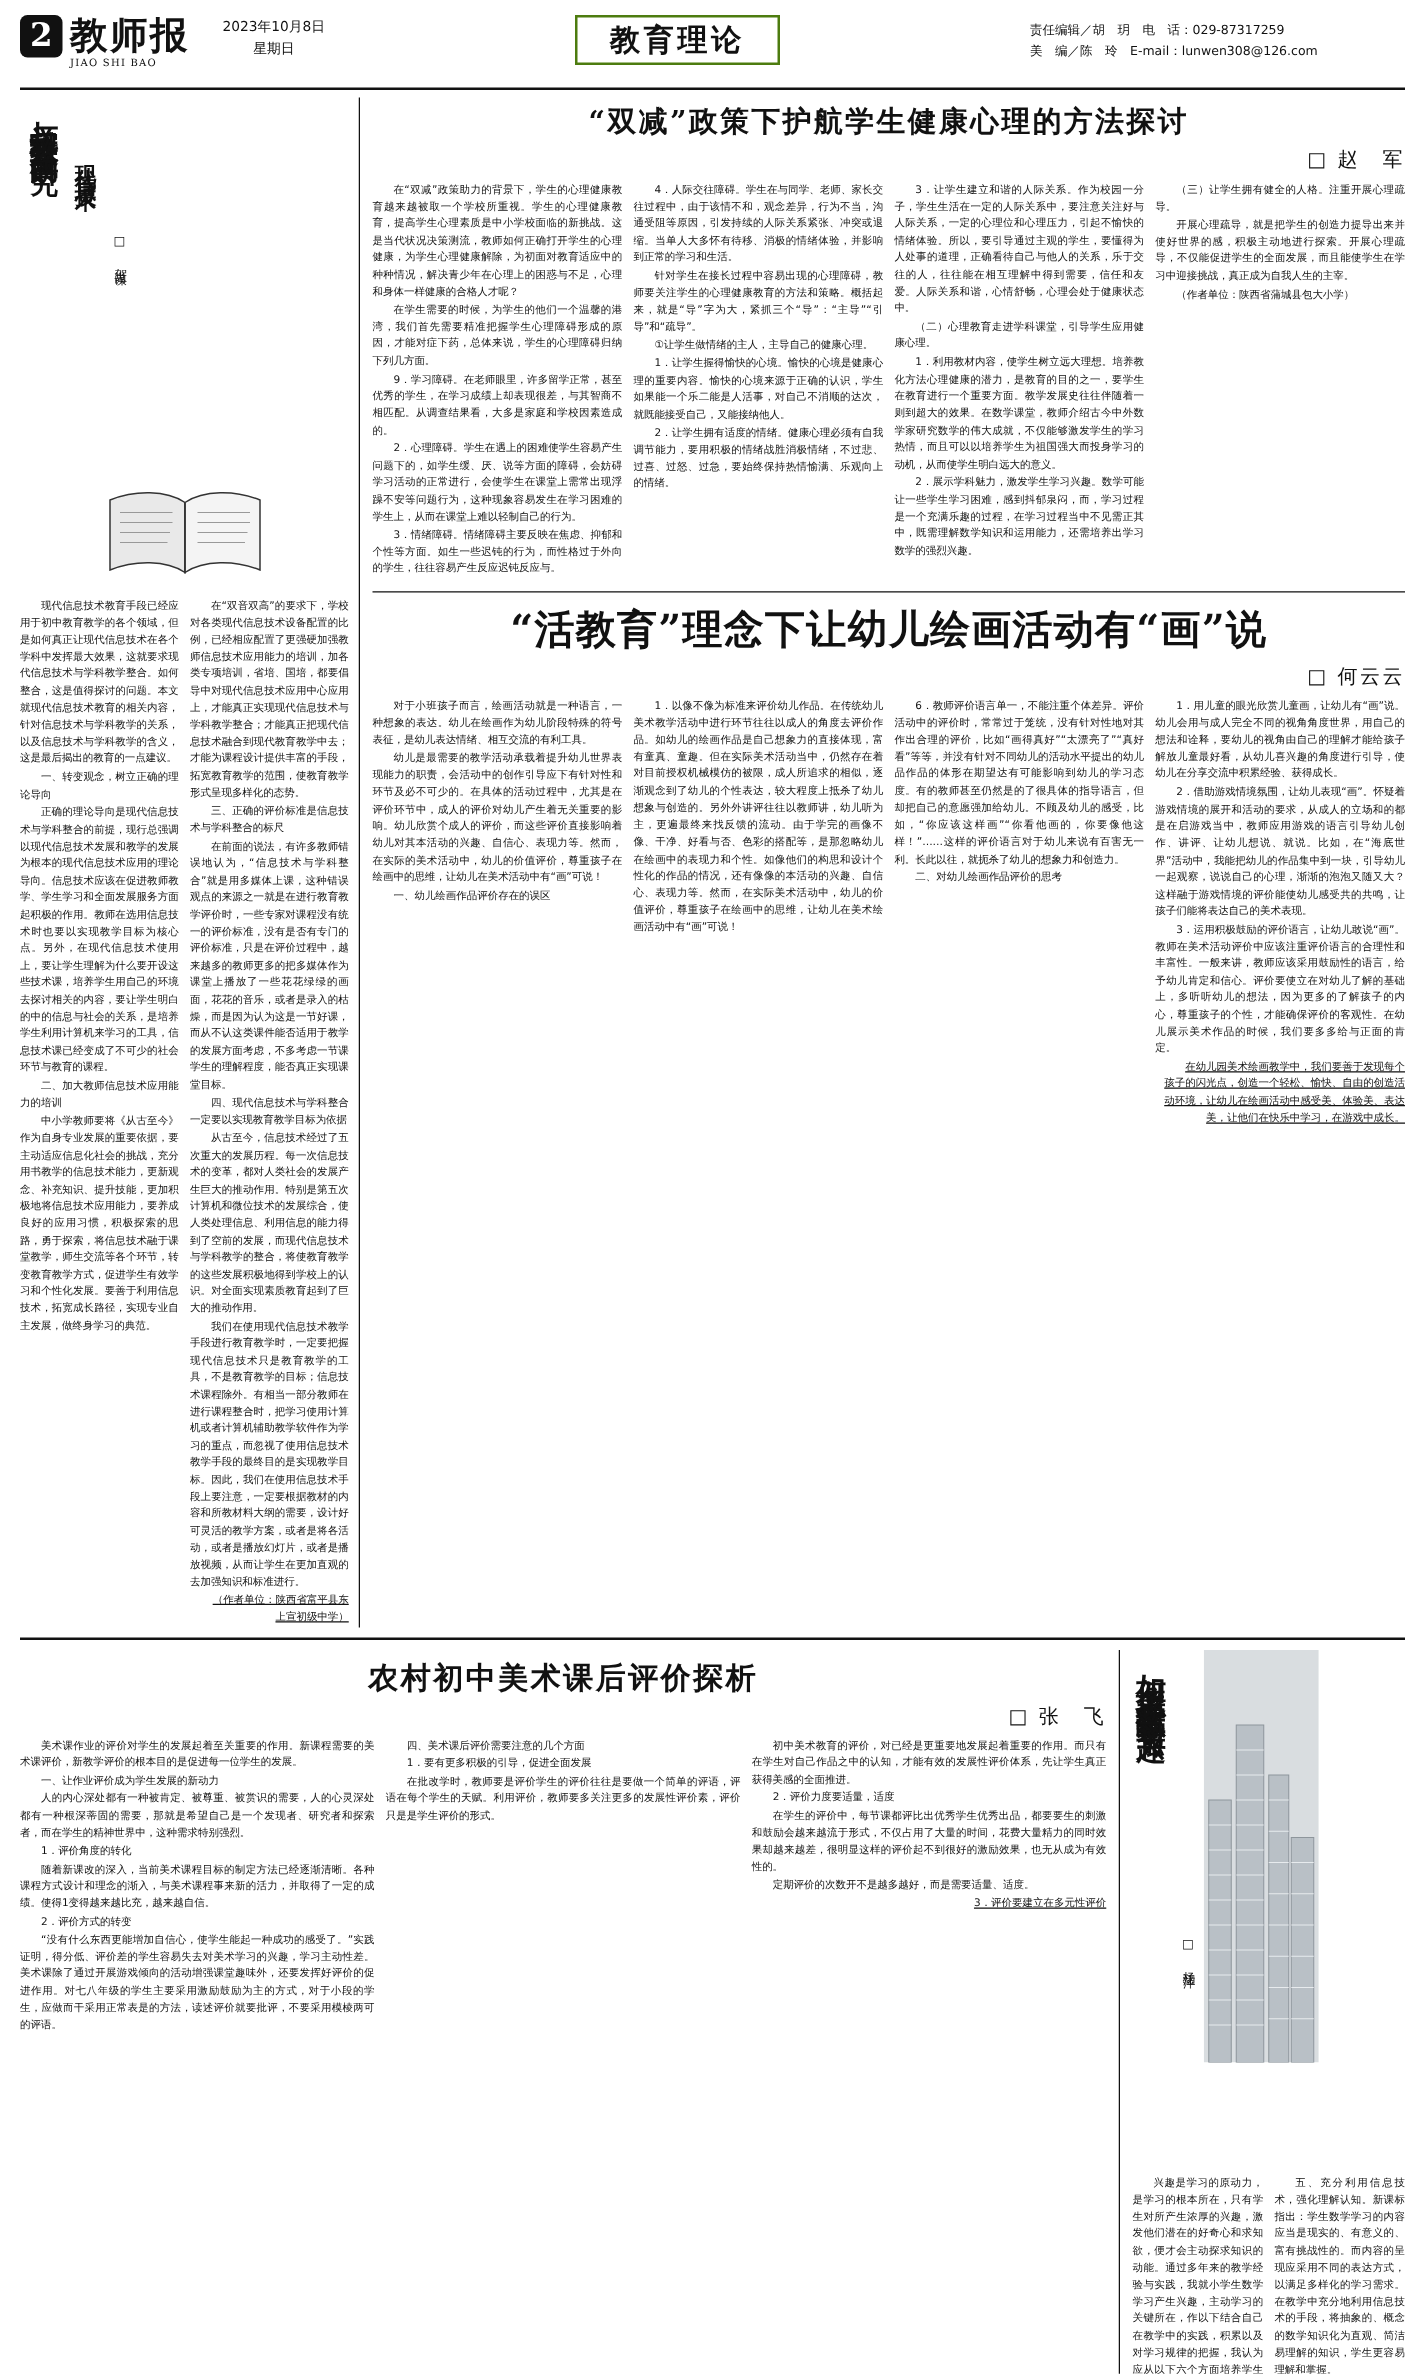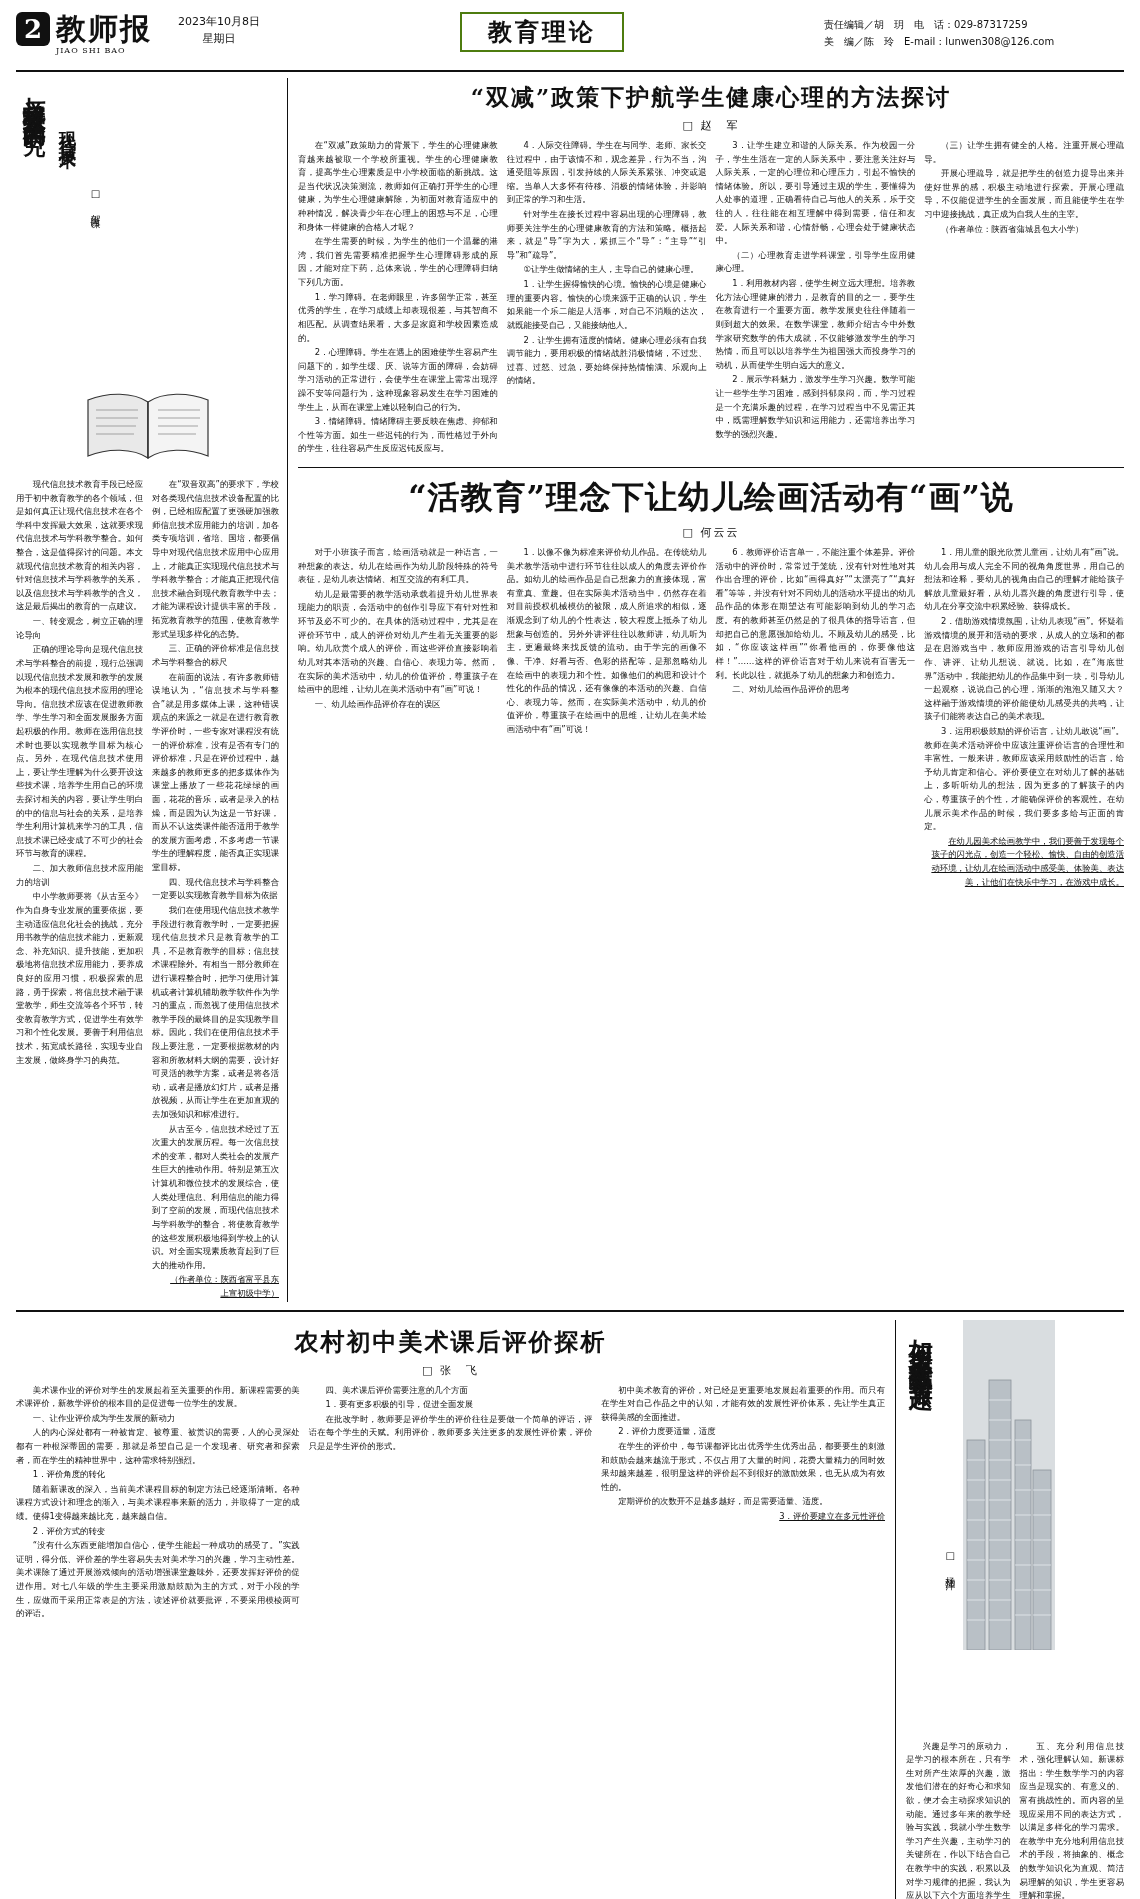--- a/index.html
+++ b/index.html
@@ -14,21 +14,21 @@
   .date-block{margin-left:26px;text-align:center;font-size:11px;line-height:1.5;padding-top:4px;}
   .section-title{flex:1;text-align:center;}
   .section-title .box{display:inline-block;border:2px solid #4d7c0f;padding:2px 26px;font-family:"DejaVu Serif","Liberation Serif",serif;font-size:24px;font-weight:bold;letter-spacing:3px;position:relative;top:2px;}
   .editors{width:300px;font-size:10px;line-height:1.7;text-align:left;padding-top:6px;}
 
   .rule{border-top:2px solid #111;margin:4px 0 0 0;}
 
   
   .vtitle{writing-mode:vertical-rl;text-orientation:upright;font-family:"DejaVu Serif","Liberation Serif",serif;font-weight:bold;letter-spacing:4px;}
   .htitle{font-family:"DejaVu Serif","Liberation Serif",serif;font-weight:bold;text-align:center;}
-  .byline{text-align:center;font-size:11px;letter-spacing:2px;margin:5px 0 6px;}
+  .byline{text-align:right;font-size:16px;letter-spacing:2px;margin:5px 0 6px;}
   .col{font-size:8.4px;line-height:1.62;text-align:justify;text-justify:inter-ideograph;}
   .col p{margin:0 0 1px 0;text-indent:2em;}
   .cols{display:flex;gap:9px;}
   .cols > .col{flex:1;}
 
   
   .top{display:flex;margin-top:6px;}
   .left-art{width:272px;padding-right:8px;border-right:1px solid #111;box-sizing:border-box;}
   .art-head{display:flex;justify-content:flex-start;height:300px;}
   .art-head .vtitle{font-size:21px;line-height:1.25;margin-left:4px;}
@@ -99,37 +99,37 @@
           <p>一、转变观念，树立正确的理论导向</p>
           <p>正确的理论导向是现代信息技术与学科整合的前提，现行总强调以现代信息技术发展和教学的发展为根本的现代信息技术应用的理论导向。信息技术应该在促进教师教学、学生学习和全面发展服务方面起积极的作用。教师在选用信息技术时也要以实现教学目标为核心点。另外，在现代信息技术使用上，要让学生理解为什么要开设这些技术课，培养学生用自己的环境去探讨相关的内容，要让学生明白的中的信息与社会的关系，是培养学生利用计算机来学习的工具，信息技术课已经变成了不可少的社会环节与教育的课程。</p>
           <p>二、加大教师信息技术应用能力的培训</p>
           <p>中小学教师要将《从古至今》作为自身专业发展的重要依据，要主动适应信息化社会的挑战，充分用书教学的信息技术能力，更新观念、补充知识、提升技能，更加积极地将信息技术应用能力，要养成良好的应用习惯，积极探索的思路，勇于探索，将信息技术融于课堂教学，师生交流等各个环节，转变教育教学方式，促进学生有效学习和个性化发展。要善于利用信息技术，拓宽成长路径，实现专业自主发展，做终身学习的典范。</p>
         </div>
         <div class="col">
           <p>在“双音双高”的要求下，学校对各类现代信息技术设备配置的比例，已经相应配置了更强硬加强教师信息技术应用能力的培训，加各类专项培训，省培、国培，都要倡导中对现代信息技术应用中心应用上，才能真正实现现代信息技术与学科教学整合；才能真正把现代信息技术融合到现代教育教学中去；才能为课程设计提供丰富的手段，拓宽教育教学的范围，使教育教学形式呈现多样化的态势。</p>
           <p>三、正确的评价标准是信息技术与学科整合的标尺</p>
           <p>在前面的说法，有许多教师错误地认为，“信息技术与学科整合”就是用多媒体上课，这种错误观点的来源之一就是在进行教育教学评价时，一些专家对课程没有统一的评价标准，没有是否有专门的评价标准，只是在评价过程中，越来越多的教师更多的把多媒体作为课堂上播放了一些花花绿绿的画面，花花的音乐，或者是录入的枯燥，而是因为认为这是一节好课，而从不认这类课件能否适用于教学的发展方面考虑，不多考虑一节课学生的理解程度，能否真正实现课堂目标。</p>
           <p>四、现代信息技术与学科整合一定要以实现教育教学目标为依据</p>
+          <p>从古至今，信息技术经过了五次重大的发展历程。每一次信息技术的变革，都对人类社会的发展产生巨大的推动作用。特别是第五次计算机和微位技术的发展综合，使人类处理信息、利用信息的能力得到了空前的发展，而现代信息技术与学科教学的整合，将使教育教学的这些发展积极地得到学校上的认识。对全面实现素质教育起到了巨大的推动作用。</p>
           <p>我们在使用现代信息技术教学手段进行教育教学时，一定要把握现代信息技术只是教育教学的工具，不是教育教学的目标；信息技术课程除外。有相当一部分教师在进行课程整合时，把学习使用计算机或者计算机辅助教学软件作为学习的重点，而忽视了使用信息技术教学手段的最终目的是实现教学目标。因此，我们在使用信息技术手段上要注意，一定要根据教材的内容和所教材料大纲的需要，设计好可灵活的教学方案，或者是将各活动，或者是播放幻灯片，或者是播放视频，从而让学生在更加直观的去加强知识和标准进行。</p>
-          <p>从古至今，信息技术经过了五次重大的发展历程。每一次信息技术的变革，都对人类社会的发展产生巨大的推动作用。特别是第五次计算机和微位技术的发展综合，使人类处理信息、利用信息的能力得到了空前的发展，而现代信息技术与学科教学的整合，将使教育教学的这些发展积极地得到学校上的认识。对全面实现素质教育起到了巨大的推动作用。</p>
           <p class="inline-sign">（作者单位：陕西省富平县东上宣初级中学）</p>
         </div>
       </div>
     </div>
 
     <div class="right-top">
 
       <div>
         <h1 class="htitle big-title-1">“双减”政策下护航学生健康心理的方法探讨</h1>
         <div class="byline">□ 赵　军</div>
         <div class="cols">
           <div class="col">
             <p>在“双减”政策助力的背景下，学生的心理健康教育越来越被取一个学校所重视。学生的心理健康教育，提高学生心理素质是中小学校面临的新挑战。这是当代状况决策测流，教师如何正确打开学生的心理健康，为学生心理健康解除，为初面对教育适应中的种种情况，解决青少年在心理上的困惑与不足，心理和身体一样健康的合格人才呢？</p>
             <p>在学生需要的时候，为学生的他们一个温馨的港湾，我们首先需要精准把握学生心理障碍形成的原因，才能对症下药，总体来说，学生的心理障碍归纳下列几方面。</p>
-            <p>1．学习障碍。在老师眼里，许多留学正常，甚至优秀的学生，在学习成绩上却表现很差，与其智商不相匹配。从调查结果看，大多是家庭和学校因素造成的。</p>
+            <p>9．学习障碍。在老师眼里，许多留学正常，甚至优秀的学生，在学习成绩上却表现很差，与其智商不相匹配。从调查结果看，大多是家庭和学校因素造成的。</p>
             <p>2．心理障碍。学生在遇上的困难使学生容易产生问题下的，如学生缓、厌、说等方面的障碍，会妨碍学习活动的正常进行，会使学生在课堂上需常出现浮躁不安等问题行为，这种现象容易发生在学习困难的学生上，从而在课堂上难以轻制自己的行为。</p>
             <p>3．情绪障碍。情绪障碍主要反映在焦虑、抑郁和个性等方面。如生一些迟钝的行为，而性格过于外向的学生，往往容易产生反应迟钝反应与。</p>
           </div>
           <div class="col">
             <p>4．人际交往障碍。学生在与同学、老师、家长交往过程中，由于该情不和，观念差异，行为不当，沟通受阻等原因，引发持续的人际关系紧张、冲突或退缩。当单人大多怀有待移、消极的情绪体验，并影响到正常的学习和生活。</p>
             <p>针对学生在接长过程中容易出现的心理障碍，教师要关注学生的心理健康教育的方法和策略。概括起来，就是“导”字为大，紧抓三个“导”：“主导”“引导”和“疏导”。</p>
             <p>①让学生做情绪的主人，主导自己的健康心理。</p>
             <p>1．让学生握得愉快的心境。愉快的心境是健康心理的重要内容。愉快的心境来源于正确的认识，学生如果能一个乐二能是人活事，对自己不消顺的达次，就既能接受自己，又能接纳他人。</p>
             <p>2．让学生拥有适度的情绪。健康心理必须有自我调节能力，要用积极的情绪战胜消极情绪，不过悲、过喜、过怒、过急，要始终保持热情愉满、乐观向上的情绪。</p>
           </div>

